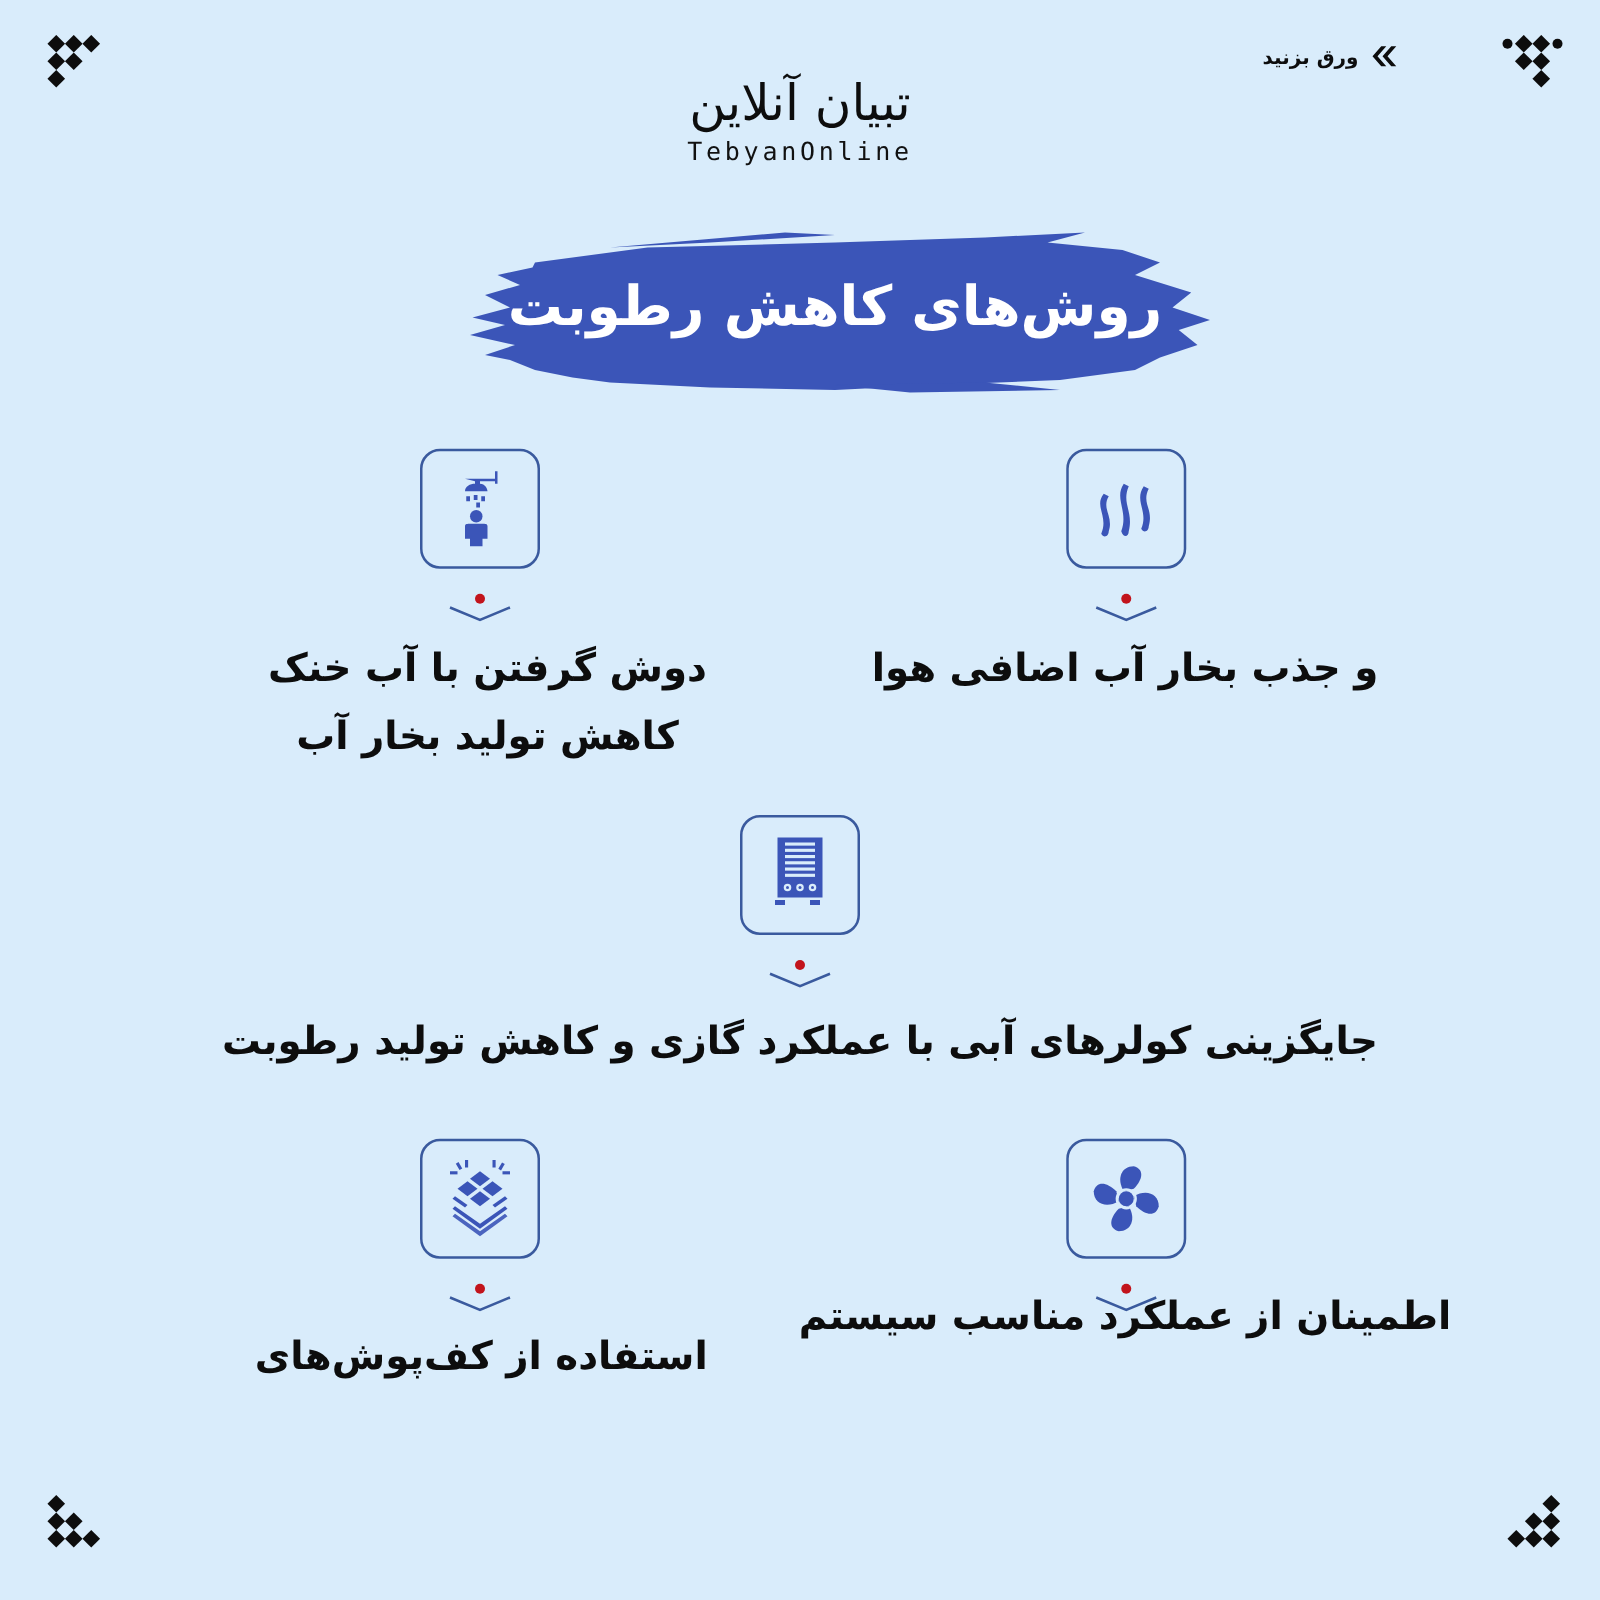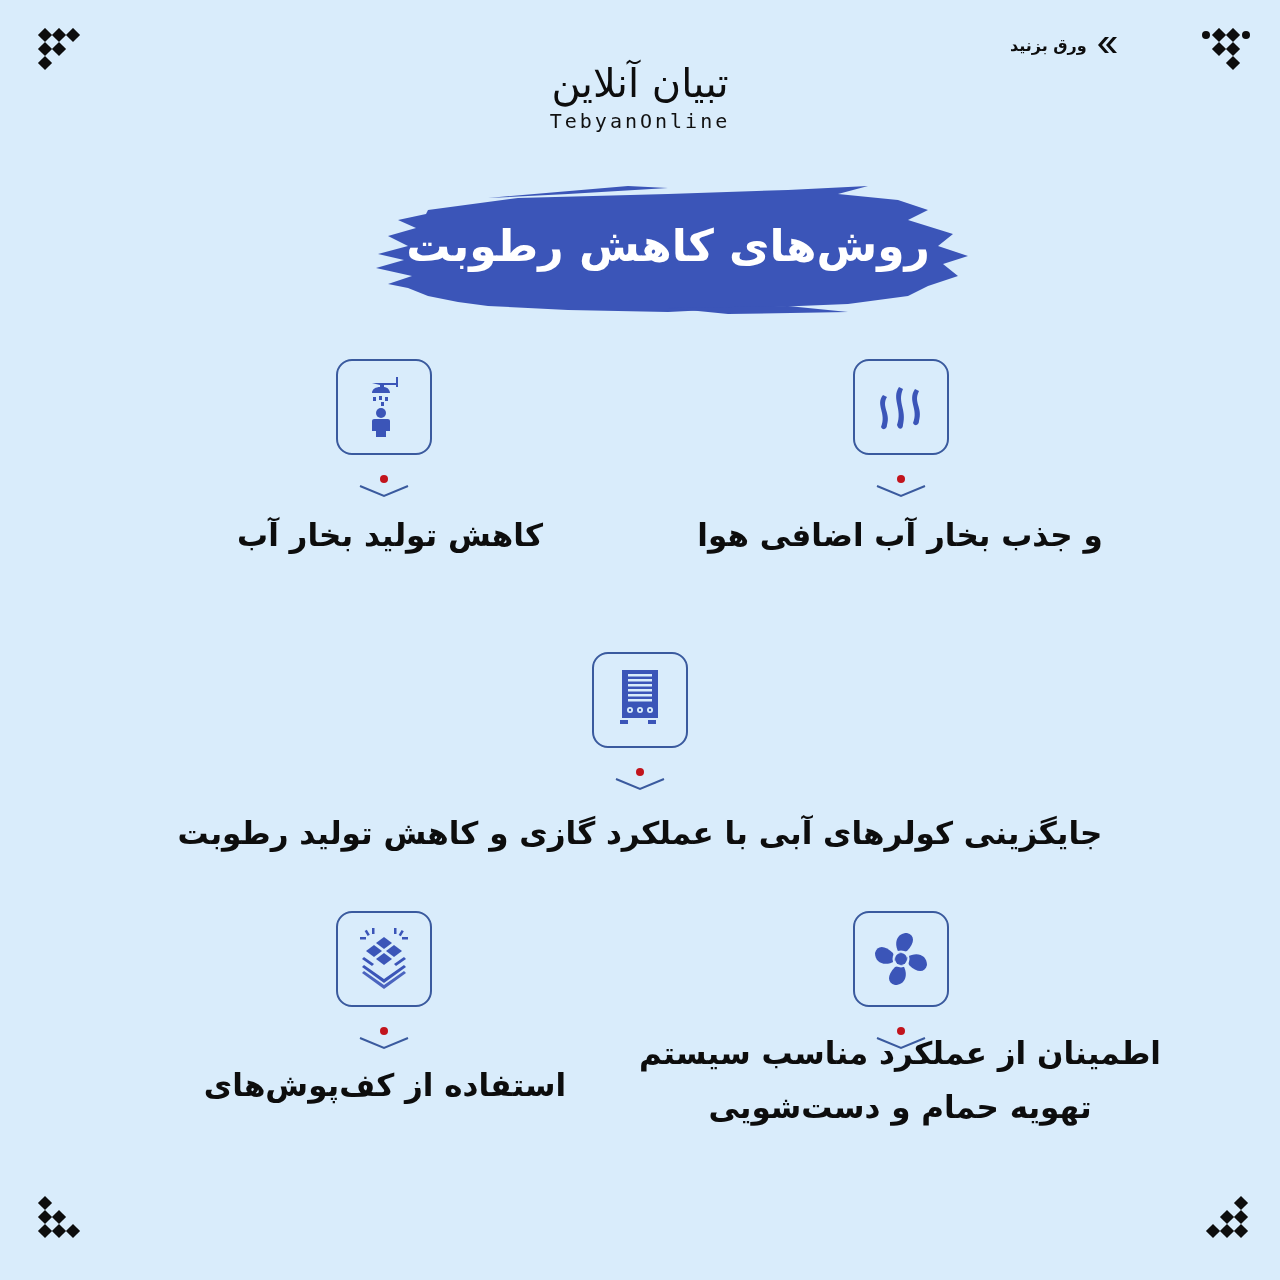--- a/index.html
+++ b/index.html
@@ -189,20 +189,21 @@
     </g>
   </svg>
 </div>
 <div class="dot" style="left:380px; top:475px;"></div>
 <div class="chev" style="left:358px; top:484px;">
   <svg viewBox="0 0 52 14">
       <path d="M2 2 L26 12 L50 2" stroke="#3a5a9e" stroke-width="2" fill="none"></path>
     </svg>
 </div>
 <div class="caption" style="left:160px; top:508px; width:460px;">
+  <div>دوش گرفتن با آب خنک</div>
   <div>کاهش تولید بخار آب</div>
 </div>
 
 <div class="card" style="left:592px; top:652px;">
   <svg viewBox="0 0 64 64">
     <g fill="#3b55b8">
       <path d="M14 2 L50 2 L50 50 L14 50 Z"></path>
       <rect x="12" y="52" width="8" height="4"></rect>
       <rect x="40" y="52" width="8" height="4"></rect>
     </g>
@@ -247,21 +248,20 @@
   </svg>
 </div>
 <div class="dot" style="left:897px; top:1027px;"></div>
 <div class="chev" style="left:875px; top:1036px;">
   <svg viewBox="0 0 52 14">
       <path d="M2 2 L26 12 L50 2" stroke="#3a5a9e" stroke-width="2" fill="none"></path>
     </svg>
 </div>
 <div class="caption" style="left:630px; top:1026px; width:540px;">
   <div>اطمینان از عملکرد مناسب سیستم</div>
-  <div>تهویه حمام و دست‌شویی</div>
 </div>
 
 <div class="card" style="left:336px; top:911px;">
   <svg viewBox="0 0 64 64">
     <g fill="#3b55b8">
       <path d="M32 10 L40 16 L32 22 L24 16 Z"></path>
       <path d="M22 18 L30 24 L22 30 L14 24 Z"></path>
       <path d="M42 18 L50 24 L42 30 L34 24 Z"></path>
       <path d="M32 26 L40 32 L32 38 L24 32 Z"></path>
       <path d="M12 30 L22 37 L20 39 L10 32 Z"></path>

